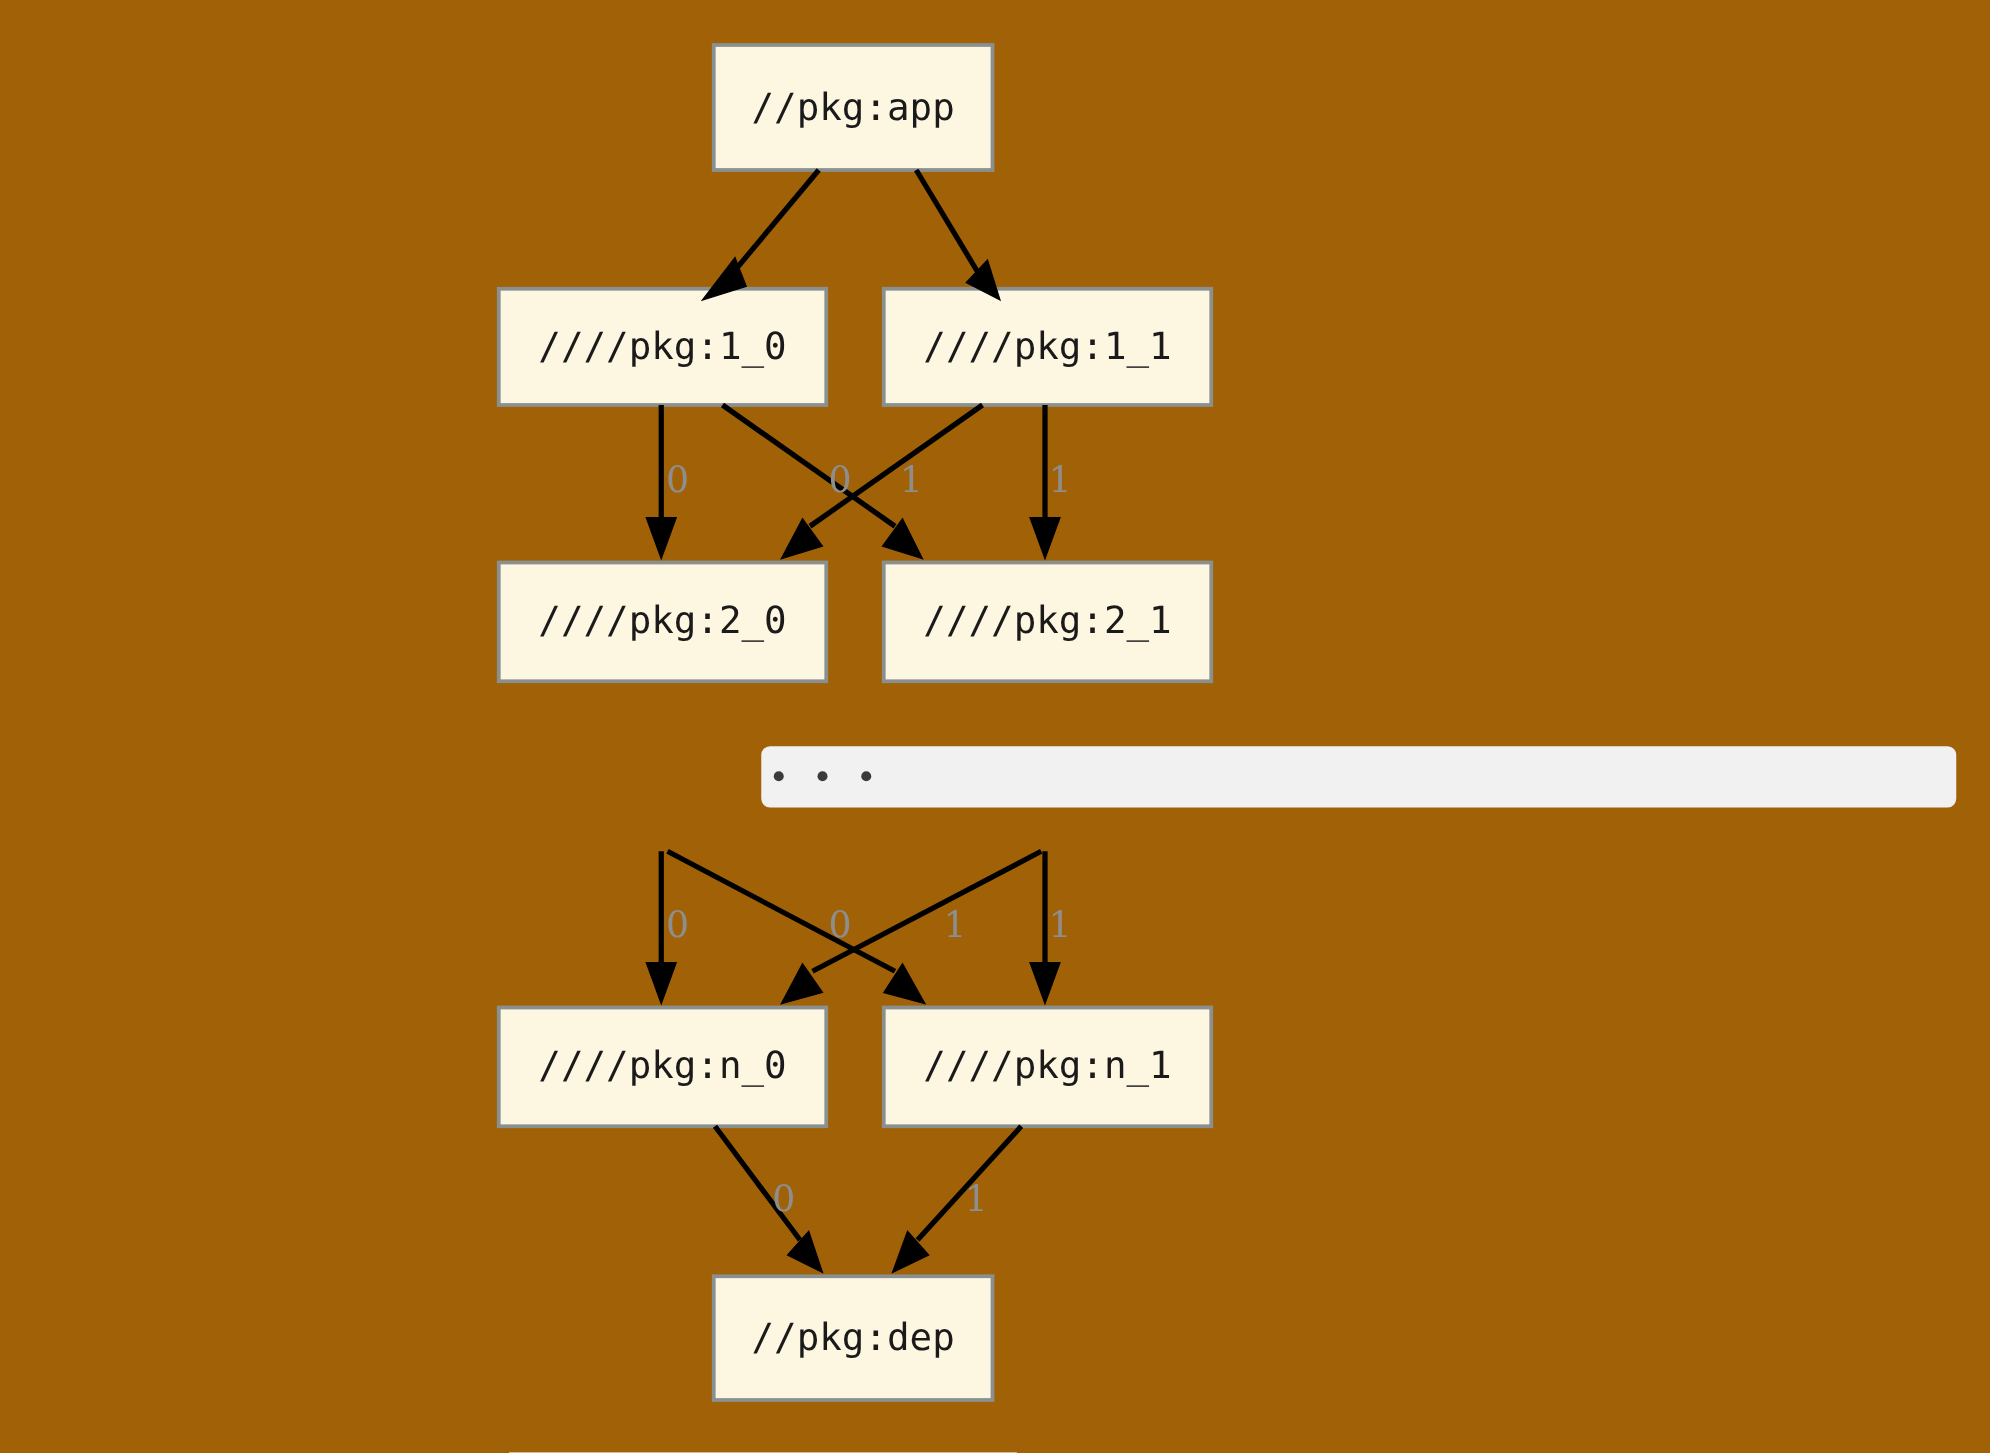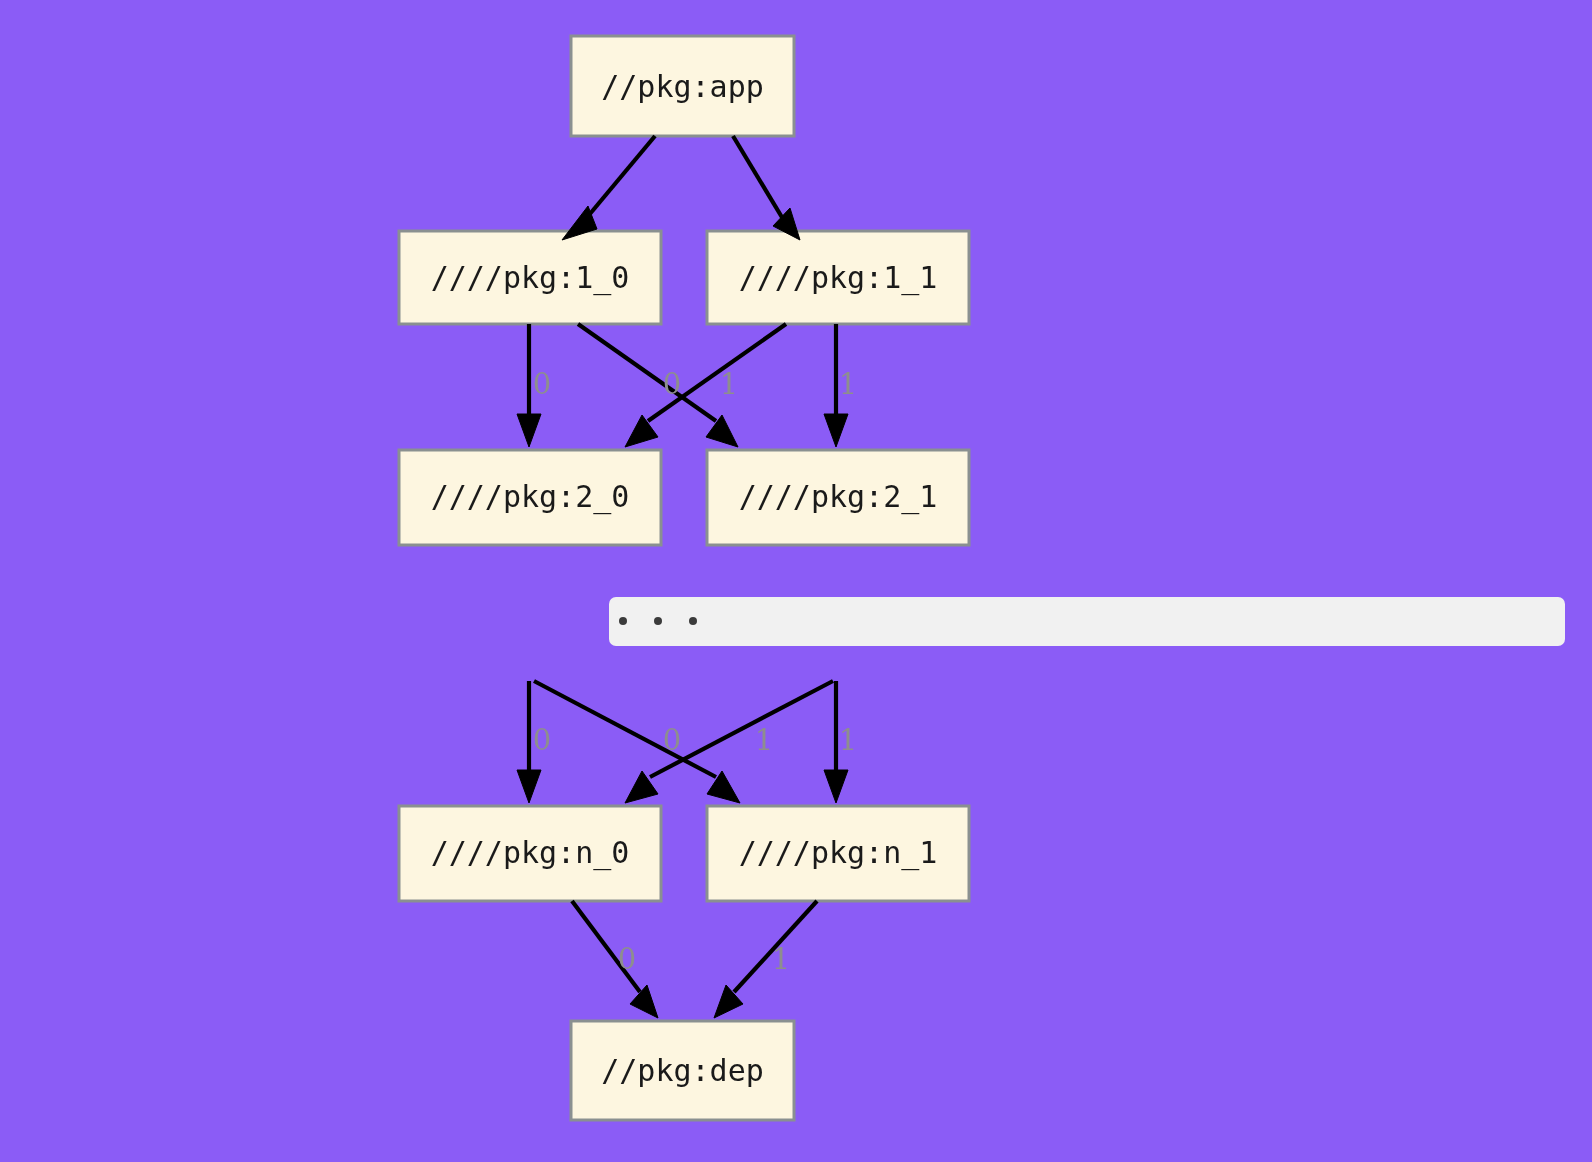--- a/index.html
+++ b/index.html
@@ -4,21 +4,21 @@
 <style>
   html, body {
     margin: 0;
     padding: 0;
     background: #ffffff;
   }
   #canvas {
     position: relative;
     width: 1592px;
     height: 1162px;
-    background: #8b5cf6;
+    background: #a16207;
     overflow: hidden;
     font-family: "DejaVu Sans Mono", "Liberation Mono", monospace;
   }
   .graph-svg {
     position: absolute;
     top: 0;
     left: 0;
     width: 1592px;
     height: 1162px;
   }

